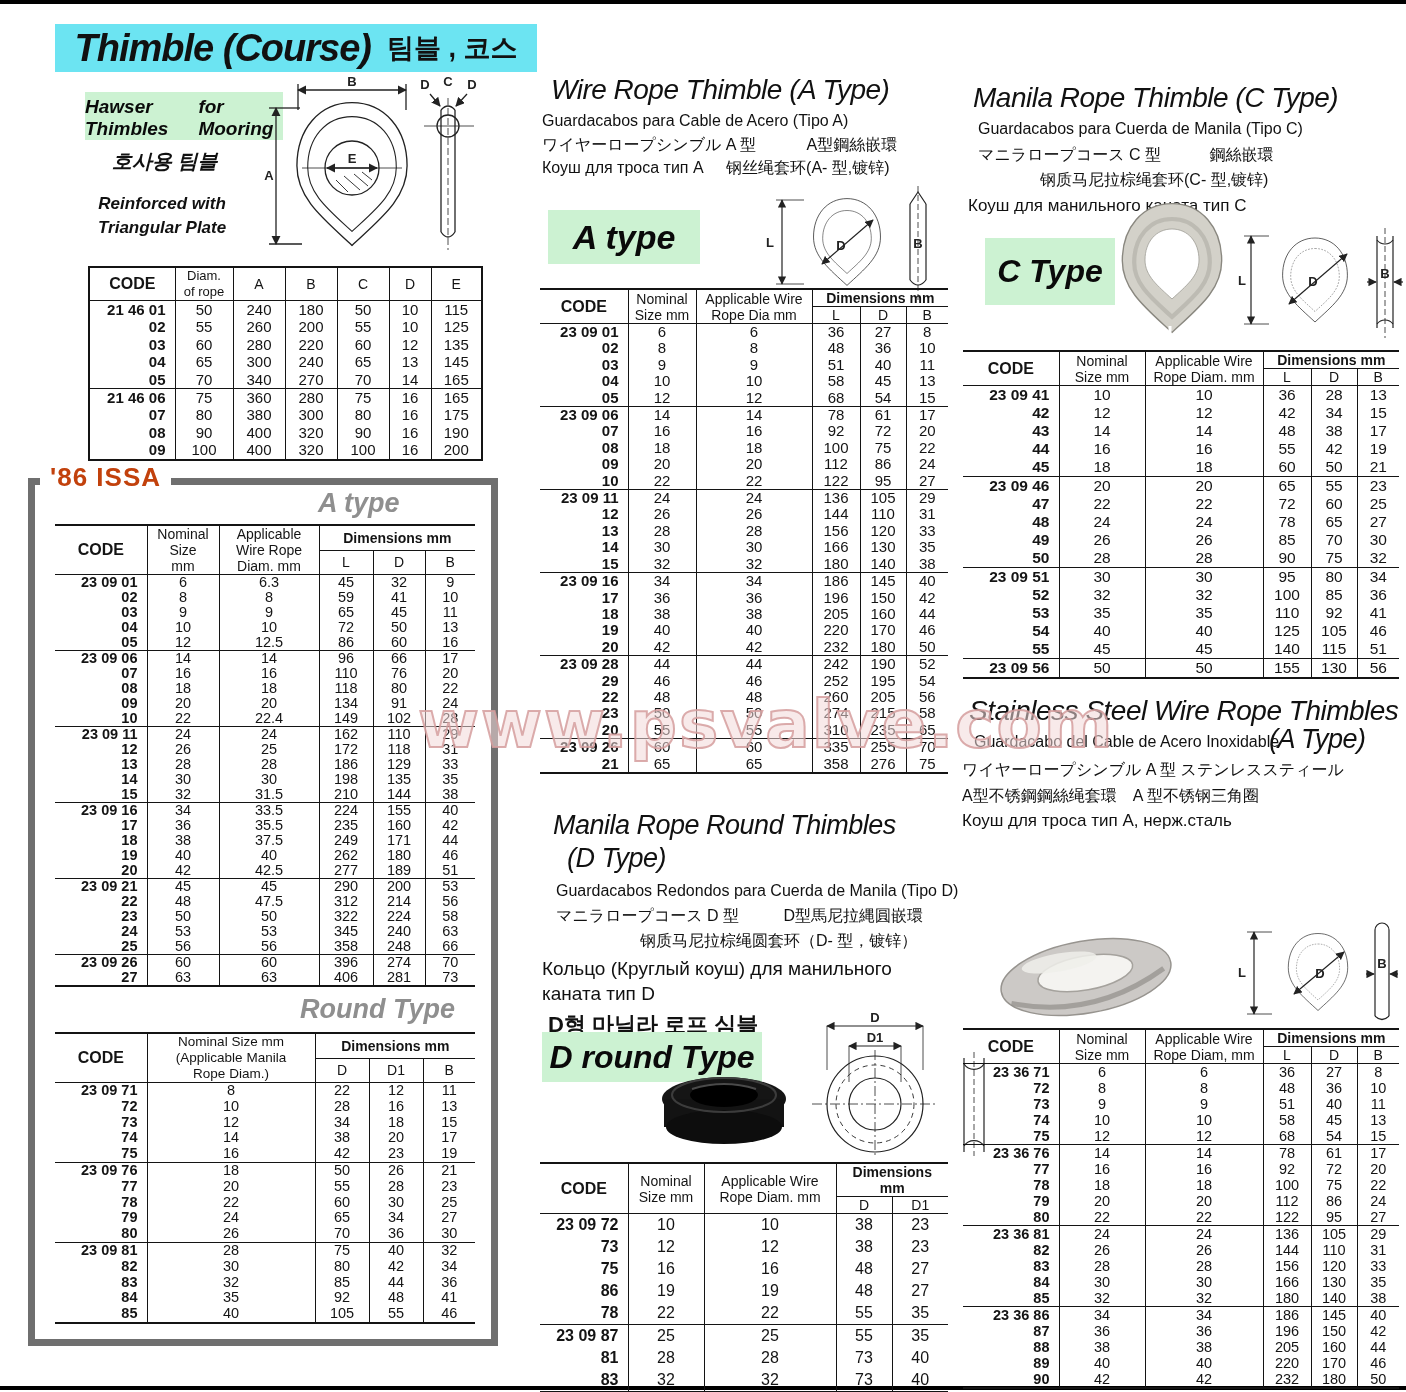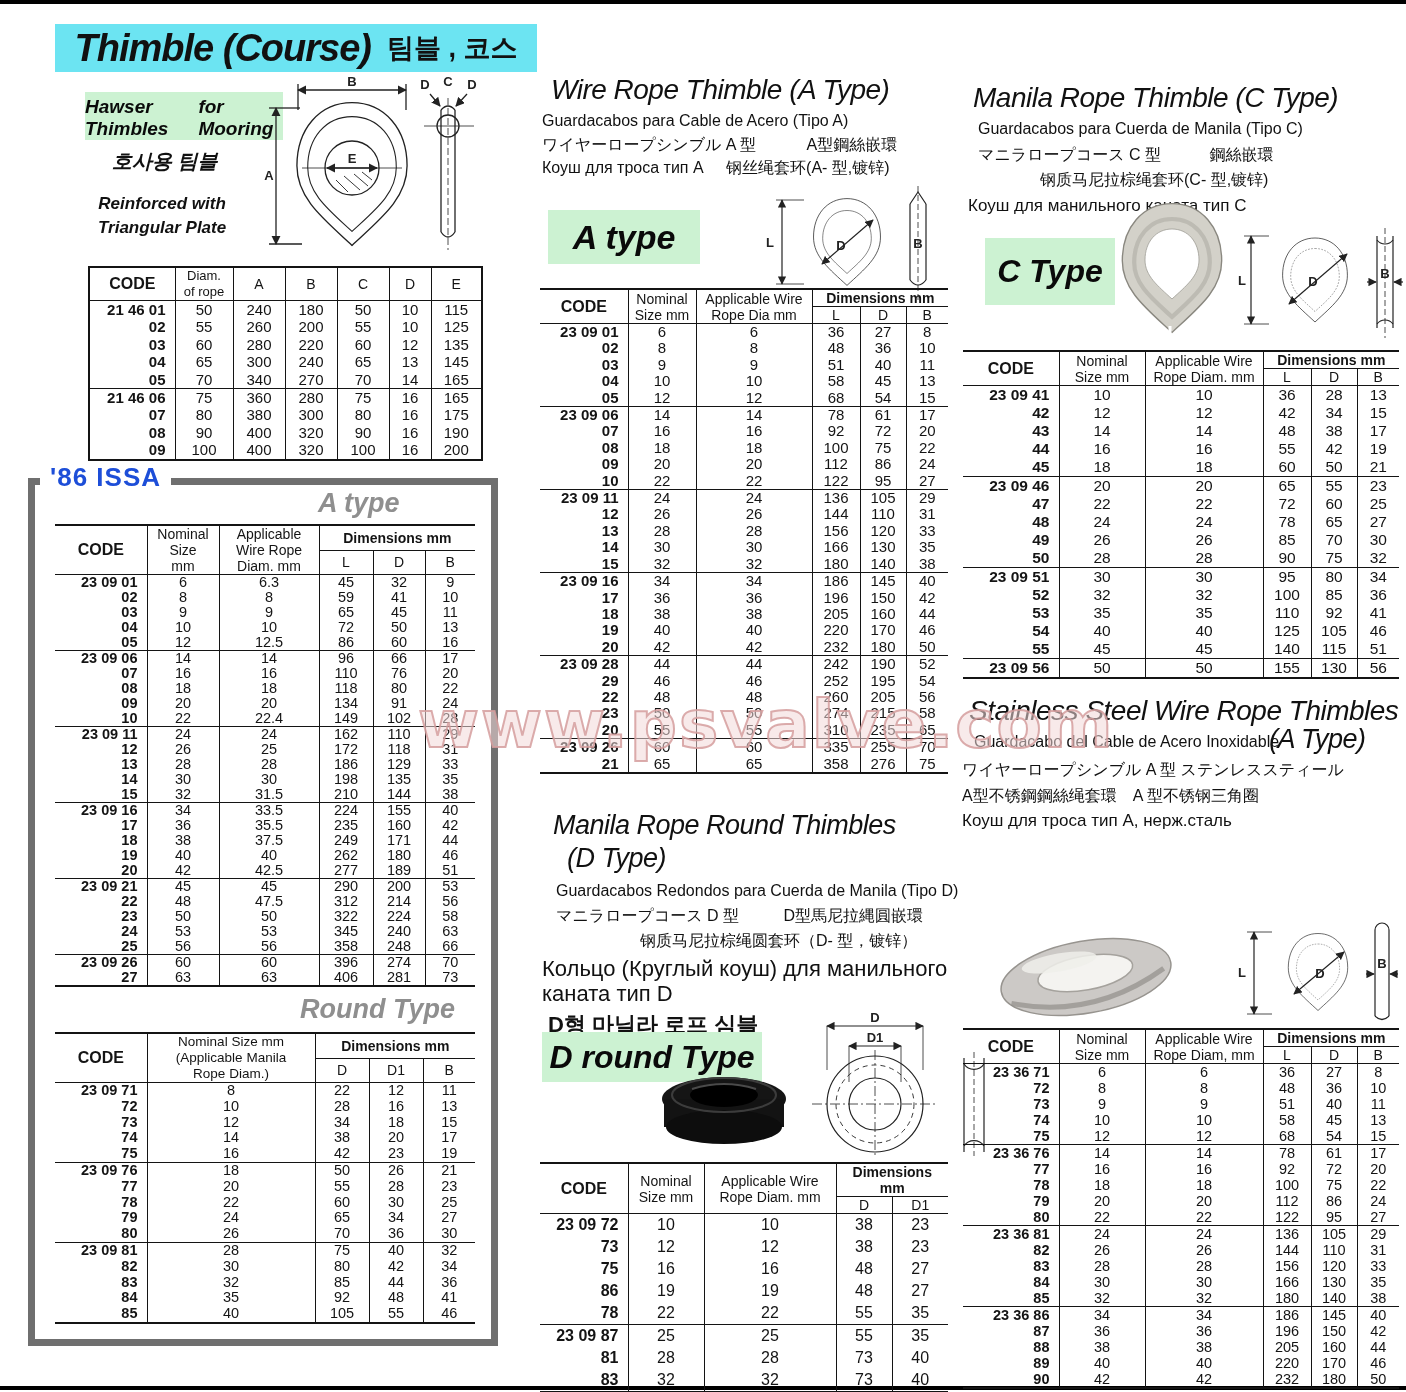--- a/index.html
+++ b/index.html
@@ -34,21 +34,21 @@
   .cat tr.group-start td{border-top:1.4px solid #141414;}
   .t-hawser td{line-height:17.4px;}
   .t-issa td{line-height:15px;font-size:14.5px;}
   .t-round td{line-height:15.8px;font-size:14.5px;}
   .t-wire td{line-height:16.4px;}
   .t-dround td{line-height:22px;font-size:16px;}
   .t-c td{line-height:18px;font-size:15.5px;}
   .t-ss td{line-height:16px;font-size:14.5px;}
   
   .issa-box{position:absolute;left:28px;top:478px;width:470px;height:868px;border:7px solid #6f6f6f;box-sizing:border-box;}
-  .issa-label{position:absolute;left:40px;top:462px;font-size:26px;color:#1d4ed8;font-weight:700;
+  .issa-label{position:absolute;left:40px;top:462px;font-size:26px;color:#c2410c;font-weight:700;
               background:#fff;padding:0 10px;letter-spacing:1px;}
   .type-label{position:absolute;color:#8f8f8f;font-weight:700;font-style:italic;font-size:27px;}
   
   .watermark{position:absolute;left:418px;top:686px;width:560px;font-size:66px;font-weight:700;
              letter-spacing:2px;color:rgba(243,216,216,0.55);-webkit-text-stroke:2px rgba(213,158,158,0.85);
              font-family:"DejaVu Sans",sans-serif;z-index:60;pointer-events:none;white-space:nowrap;}
   svg text{font-family:"Liberation Sans",sans-serif;}
 </style>
 </head>
 <body>
@@ -889,21 +889,21 @@
   </table>
 
   <div class="sec-title" style="left:542px;top:810px;font-size:27px;">Manila Rope Round Thimbles</div>
   <div class="sec-title" style="left:556px;top:843px;font-size:27px;">(D Type)</div>
   <div class="sub" style="left:556px;top:882px;">Guardacabos Redondos para Cuerda de Manila (Tipo D)</div>
   <div class="sub" style="left:556px;top:906px;">
     <span>マニラロープコース D 型</span>
     <span style="margin-left:40px;">D型馬尼拉縄圓嵌環</span>
   </div>
   <div class="sub" style="left:640px;top:931px;">钢质马尼拉棕绳圆套环（D- 型，镀锌）</div>
-  <div class="sub" style="left:542px;top:956px;white-space:pre-line;line-height:25px;font-size:22px;">Кольцо (Круглый коуш) для манильного
+  <div class="sub" style="left:542px;top:956px;white-space:pre-line;line-height:25px;font-size:19px;">Кольцо (Круглый коуш) для манильного
 каната тип D</div>
   <div class="sub" style="left:548px;top:1010px;font-size:22px;font-weight:700;">D형 마닐라 로프 심블</div>
   <div class="badge" style="left:542px;top:1032px;width:220px;height:50px;font-size:32px;">D round Type</div>
 
   <svg class="abs" style="left:652px;top:1055px" width="148" height="102" viewBox="0 0 148 102">
     <ellipse cx="72" cy="44" rx="62" ry="22" fill="#151515"></ellipse>
     <rect x="12" y="44" width="120" height="28" fill="#131313"></rect>
     <ellipse cx="72" cy="72" rx="58" ry="17" fill="#0d0d0d"></ellipse>
     <ellipse cx="72" cy="40" rx="52" ry="17" fill="none" stroke="#3c3c3c" stroke-width="2"></ellipse>
     <ellipse cx="72" cy="40" rx="34" ry="12" fill="#000"></ellipse>

